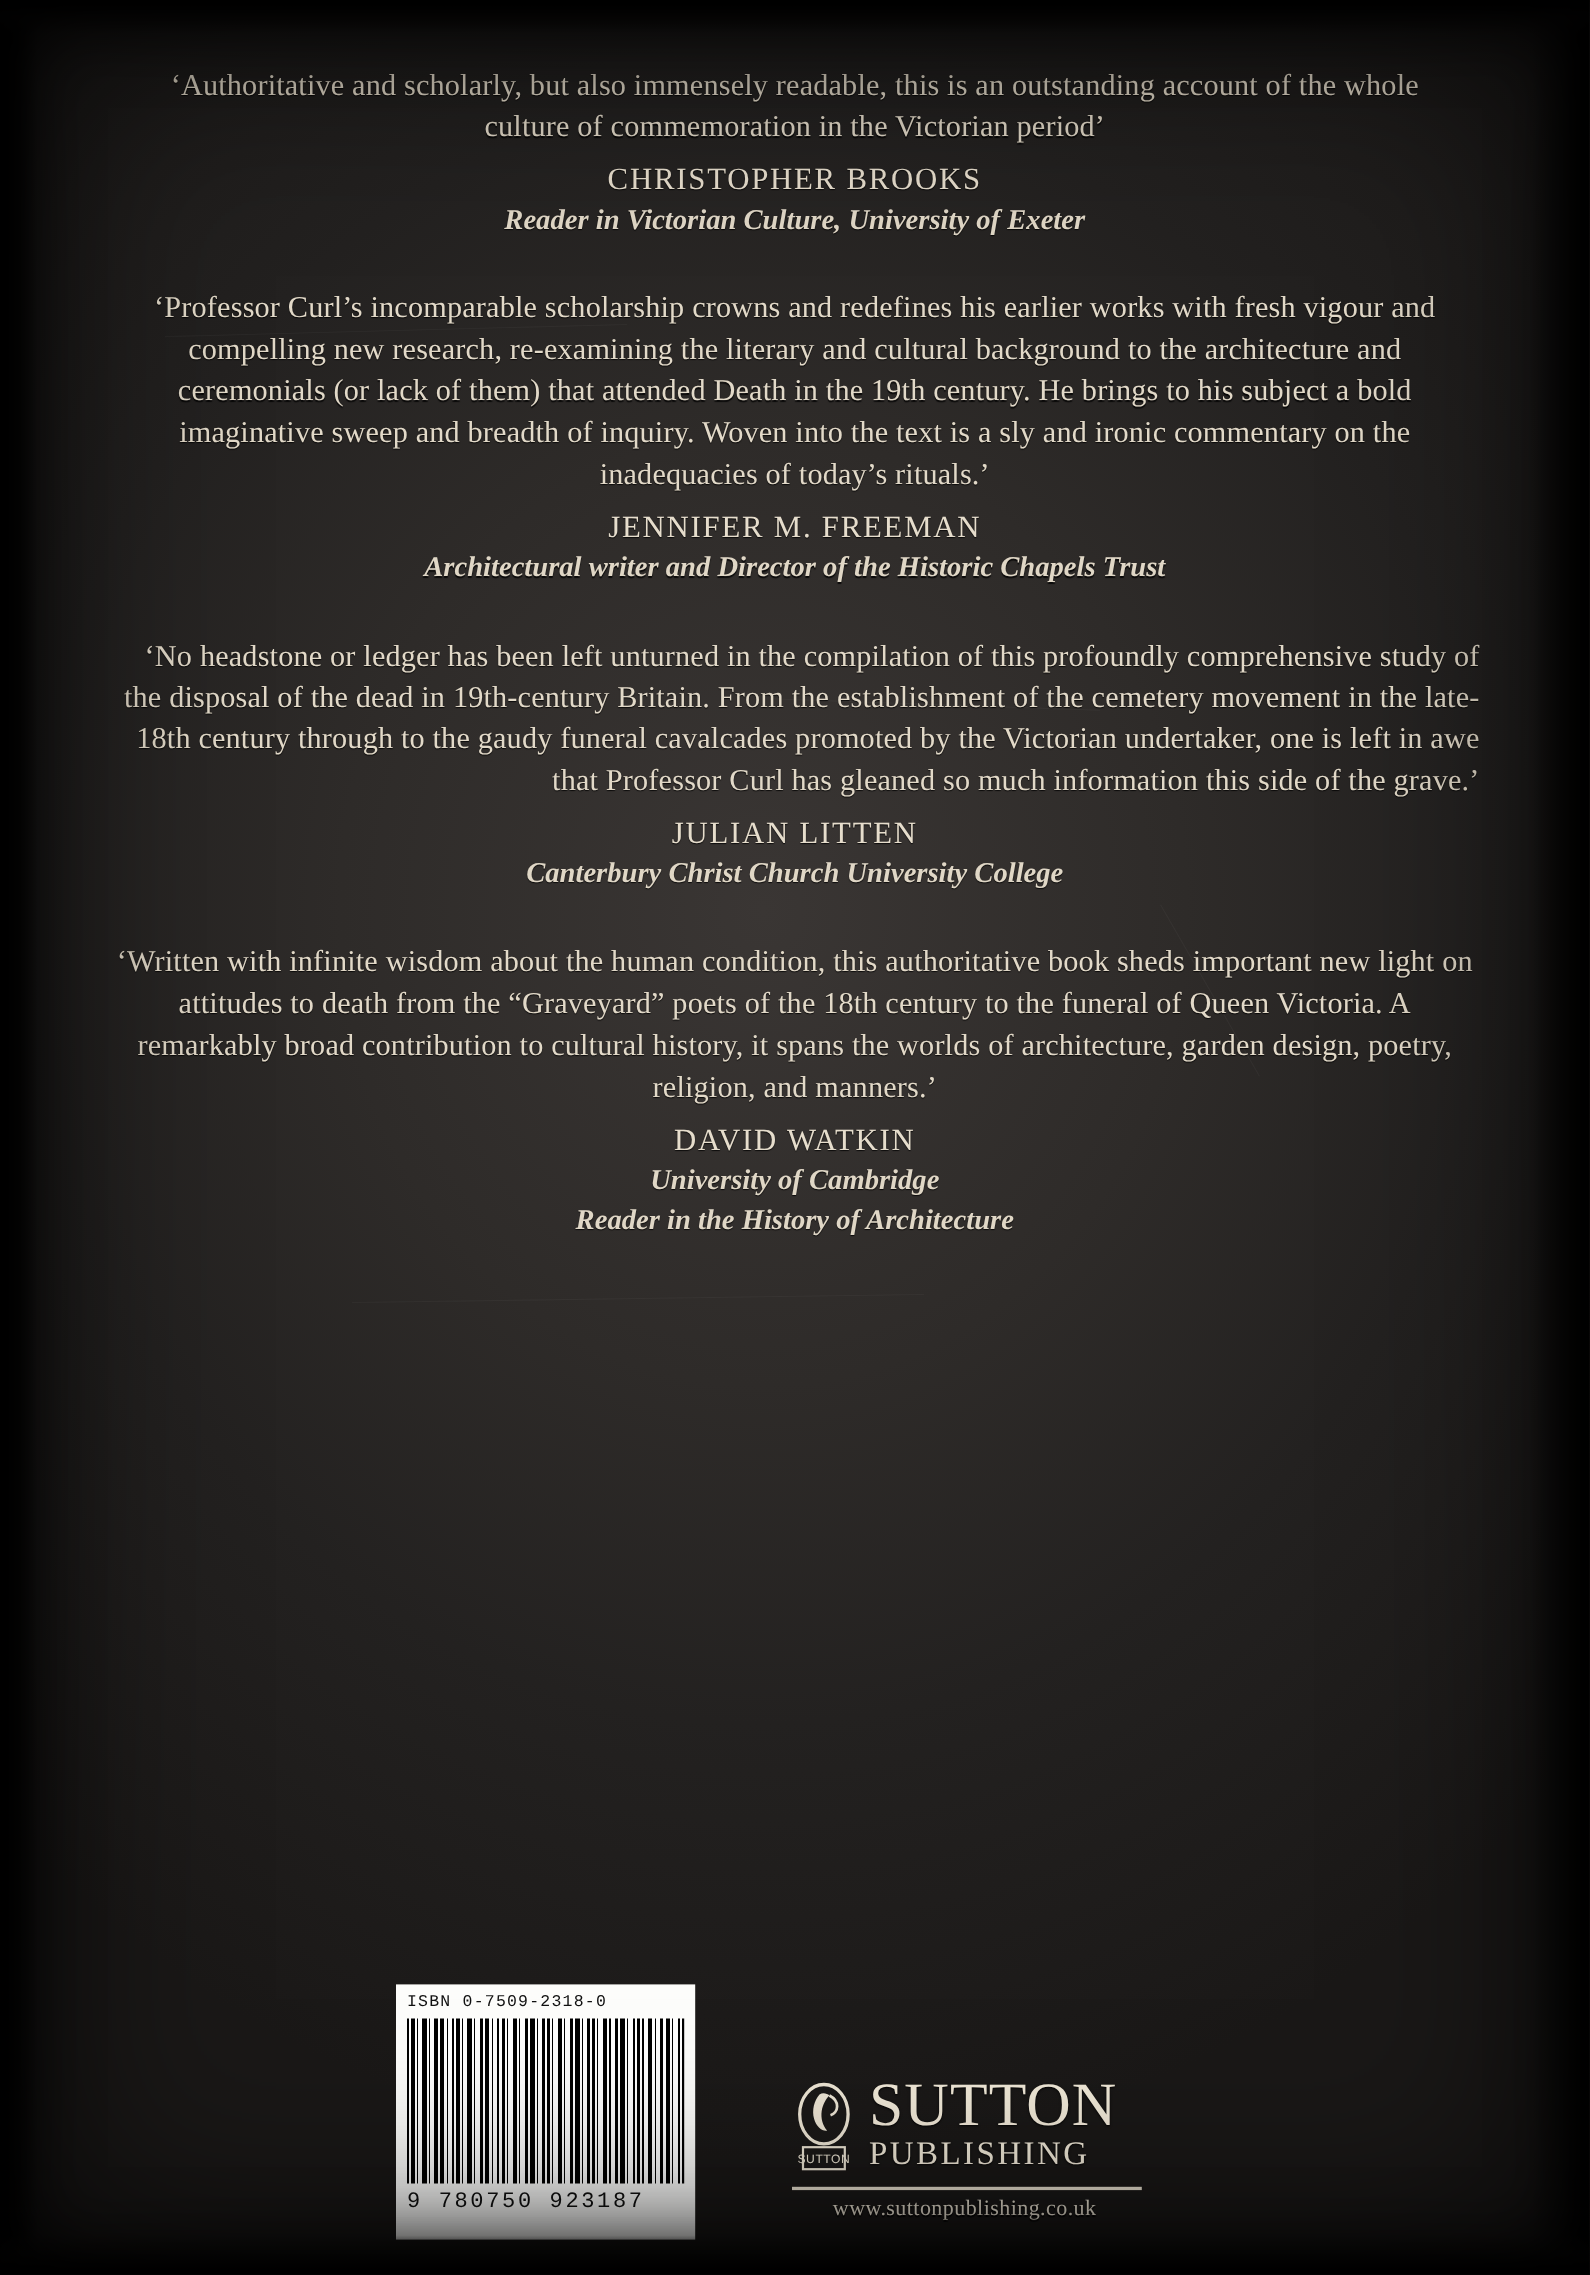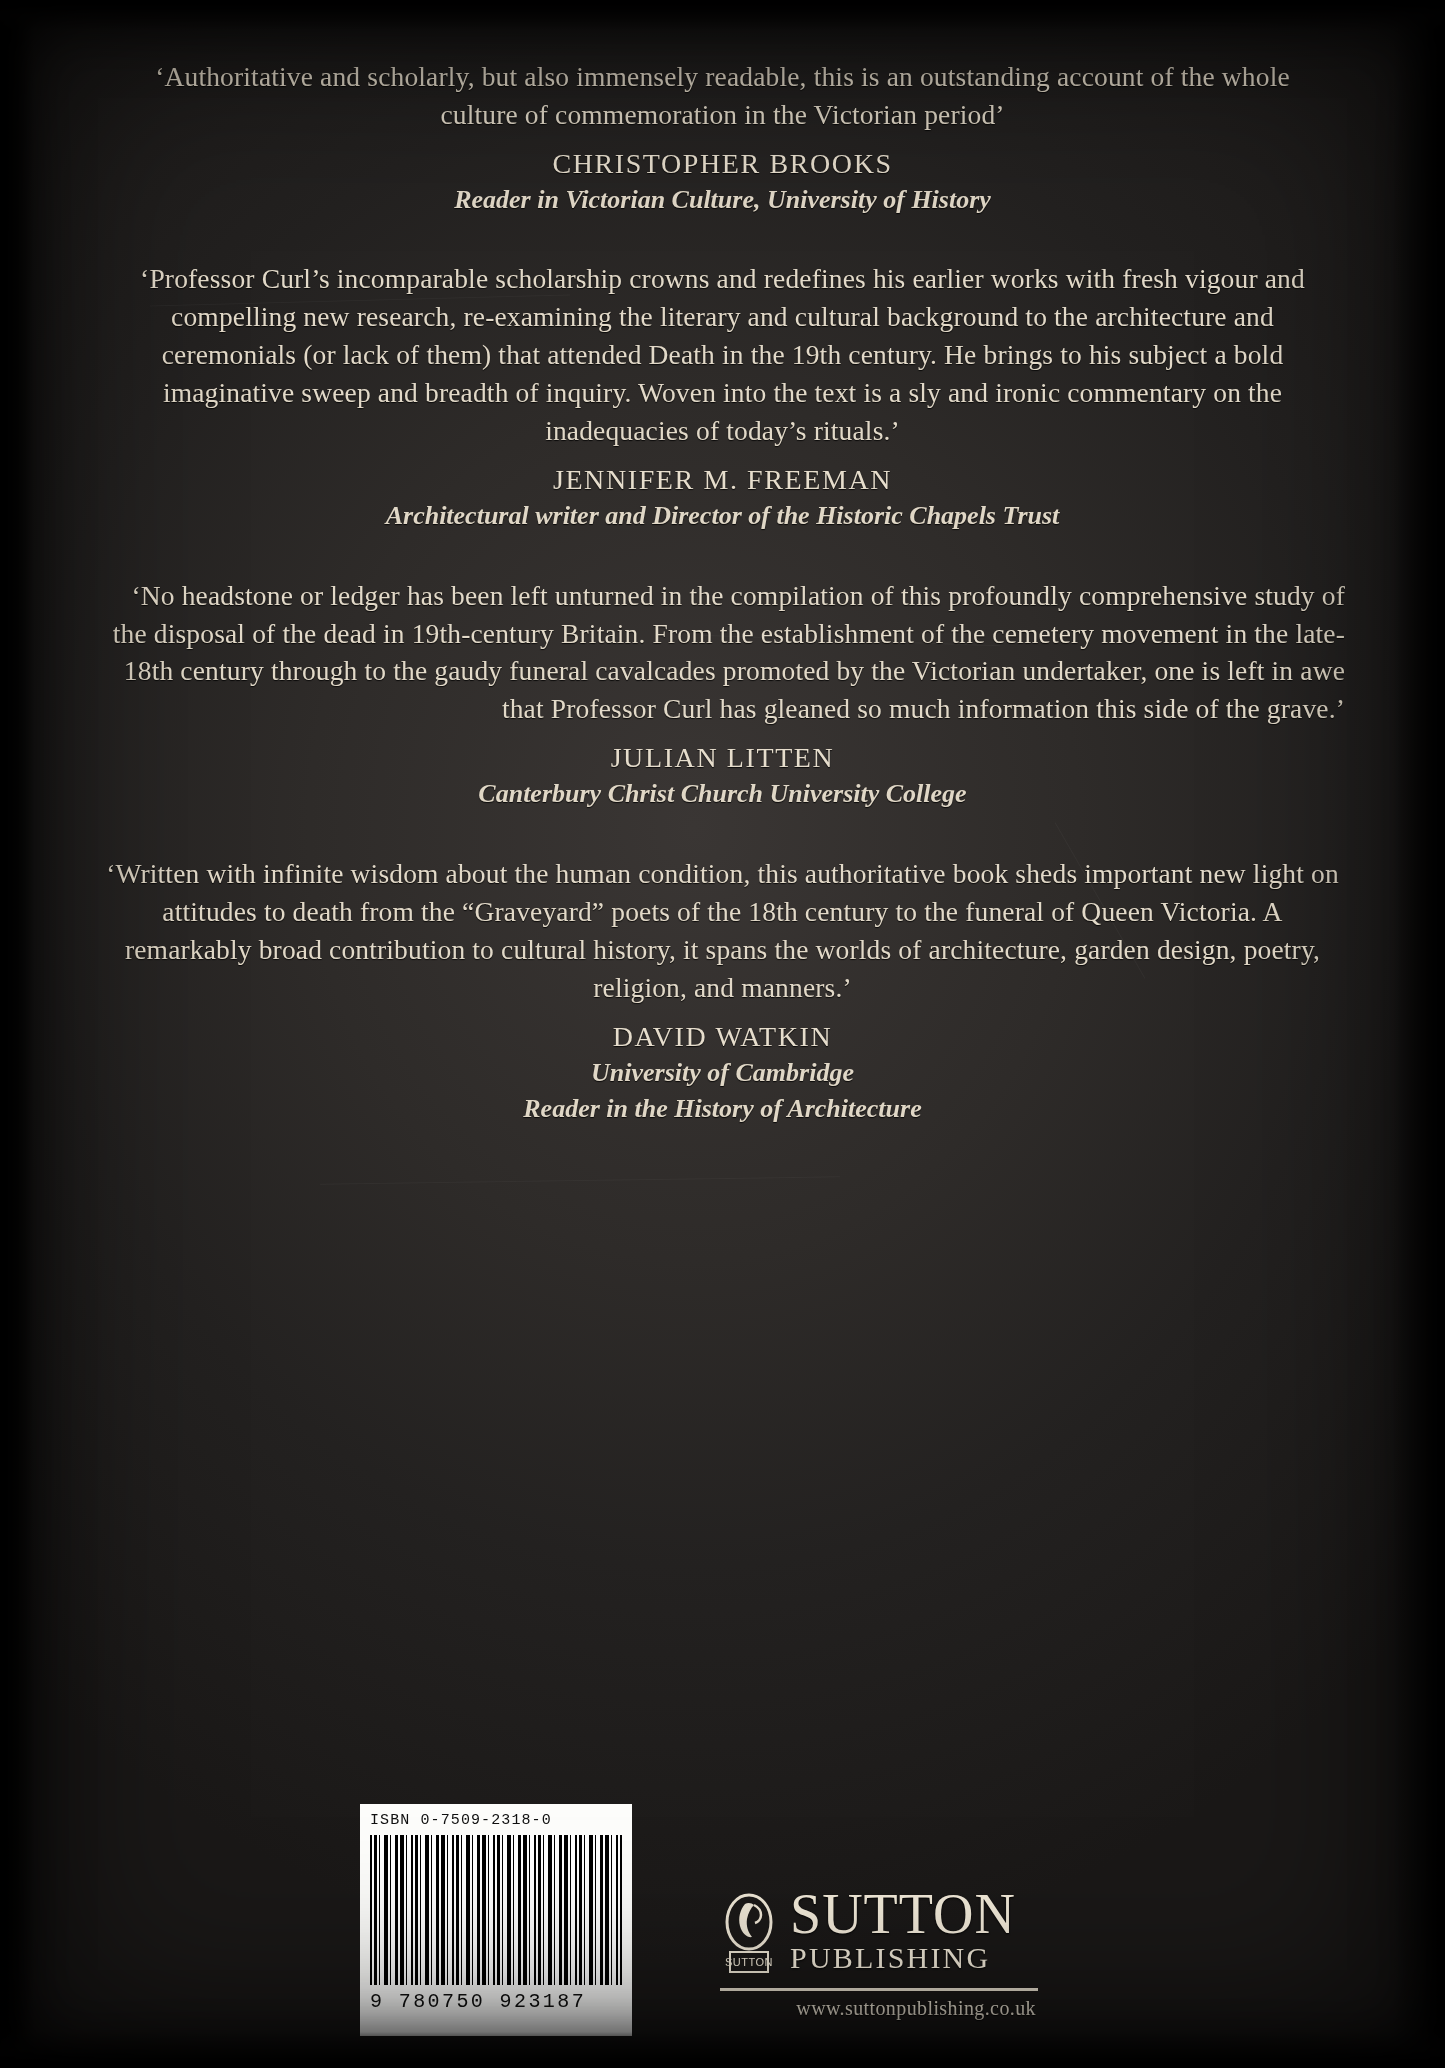--- a/index.html
+++ b/index.html
@@ -192,21 +192,21 @@
   .pub-rule {
     width: 318px;
     height: 3px;
     background: #e8e0d0;
     margin: 8px 0 6px 2px;
   }
   .pub-url {
     font-size: 20px;
     letter-spacing: 0.4px;
     color: #ece4d4;
-    text-align: right;
+    text-align: center;
     width: 318px;
     text-shadow: 0 1px 1px rgba(0,0,0,0.9);
   }
 </style>
 </head>
 <body>
 
 <div id="cover">
 
   <div class="edge edge-left"></div>
@@ -218,21 +218,21 @@
   <div class="scuff" style="left:700px; top:640px; width:300px; height:1px; transform:rotate(2deg);"></div>
   <div class="scuff" style="left:320px; top:1180px; width:520px; height:1px; transform:rotate(-0.8deg);"></div>
   <div class="scuff" style="left:1010px; top:900px; width:180px; height:1px; transform:rotate(60deg);"></div>
 
   <div class="content">
 
     <div class="block">
       <p class="quote q1">‘Authoritative and scholarly, but also immensely readable, this is an outstanding account of the whole culture of commemoration in the Victorian period’</p>
       <div class="attrib">
         <div class="attrib-name">CHRISTOPHER BROOKS</div>
-        <div class="attrib-role">Reader in Victorian Culture, University of History</div>
+        <div class="attrib-role">Reader in Victorian Culture, University of Exeter</div>
       </div>
     </div>
 
     <div class="block">
       <p class="quote q2">‘Professor Curl’s incomparable scholarship crowns and redefines his earlier works with fresh vigour and compelling new research, re-examining the literary and cultural background to the architecture and ceremonials (or lack of them) that attended Death in the 19th century. He brings to his subject a bold imaginative sweep and breadth of inquiry. Woven into the text is a sly and ironic commentary on the inadequacies of today’s rituals.’</p>
       <div class="attrib">
         <div class="attrib-name">JENNIFER M. FREEMAN</div>
         <div class="attrib-role">Architectural writer and Director of the Historic Chapels Trust</div>
       </div>
     </div>

